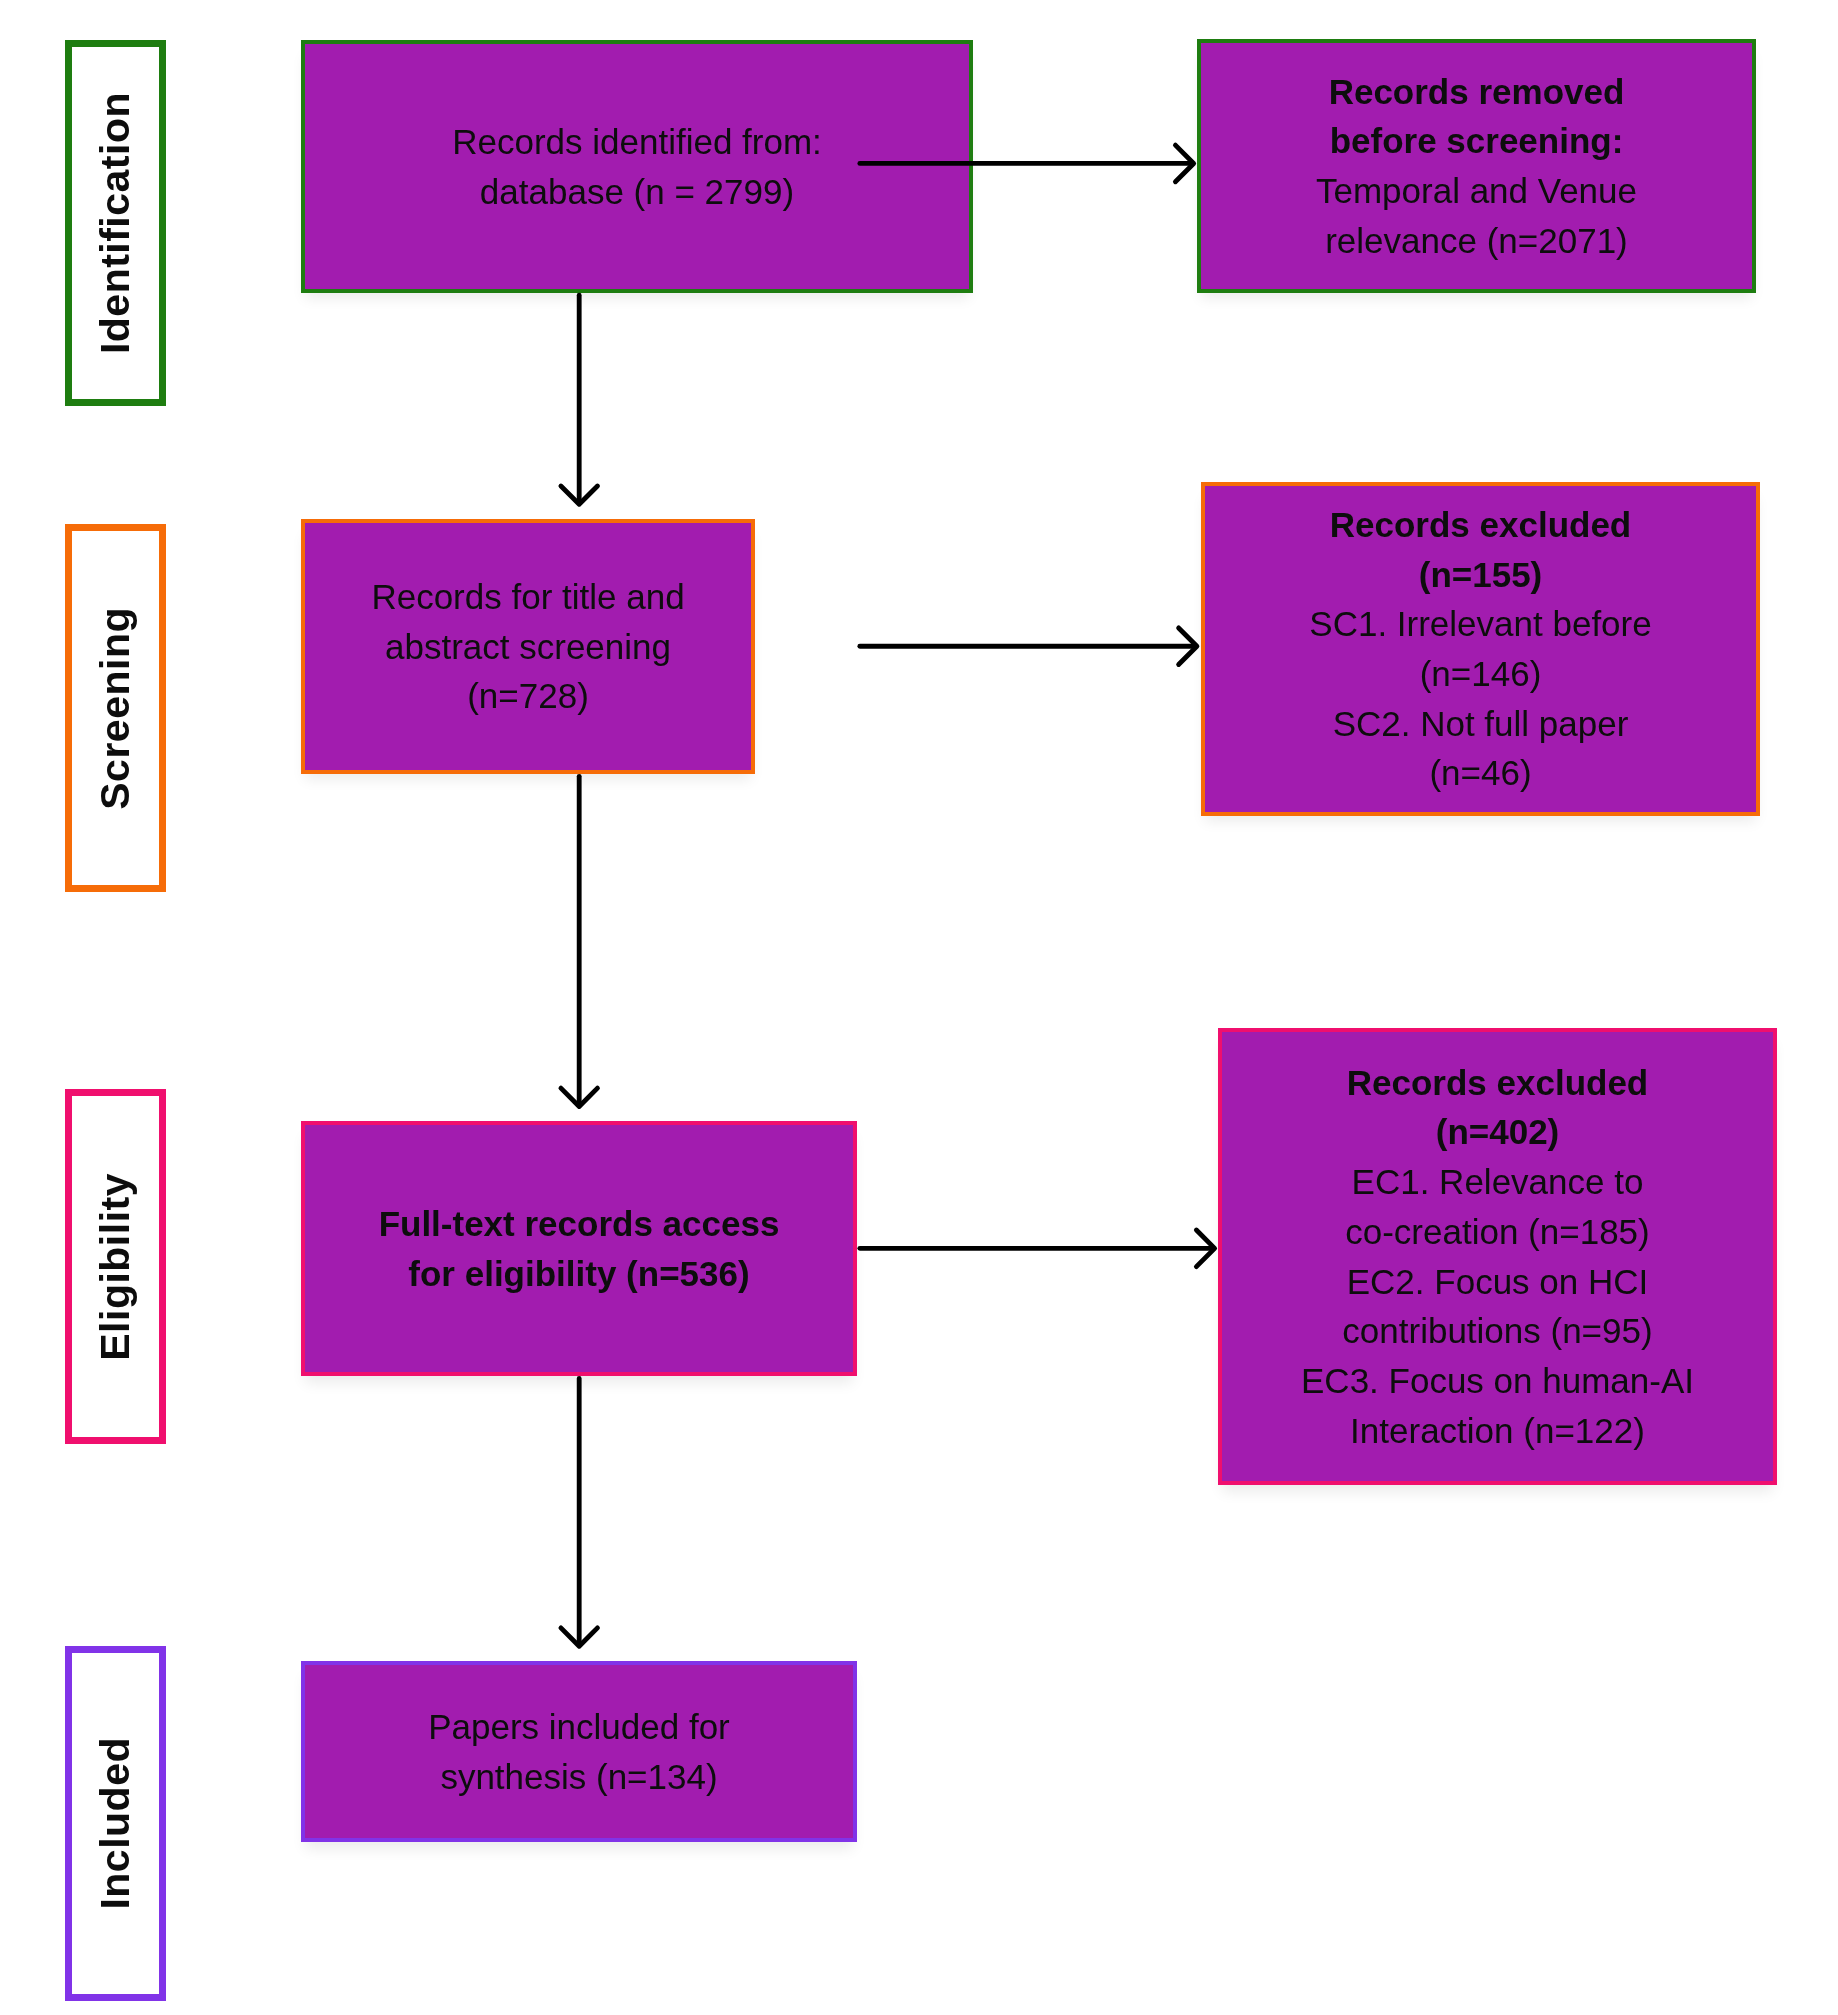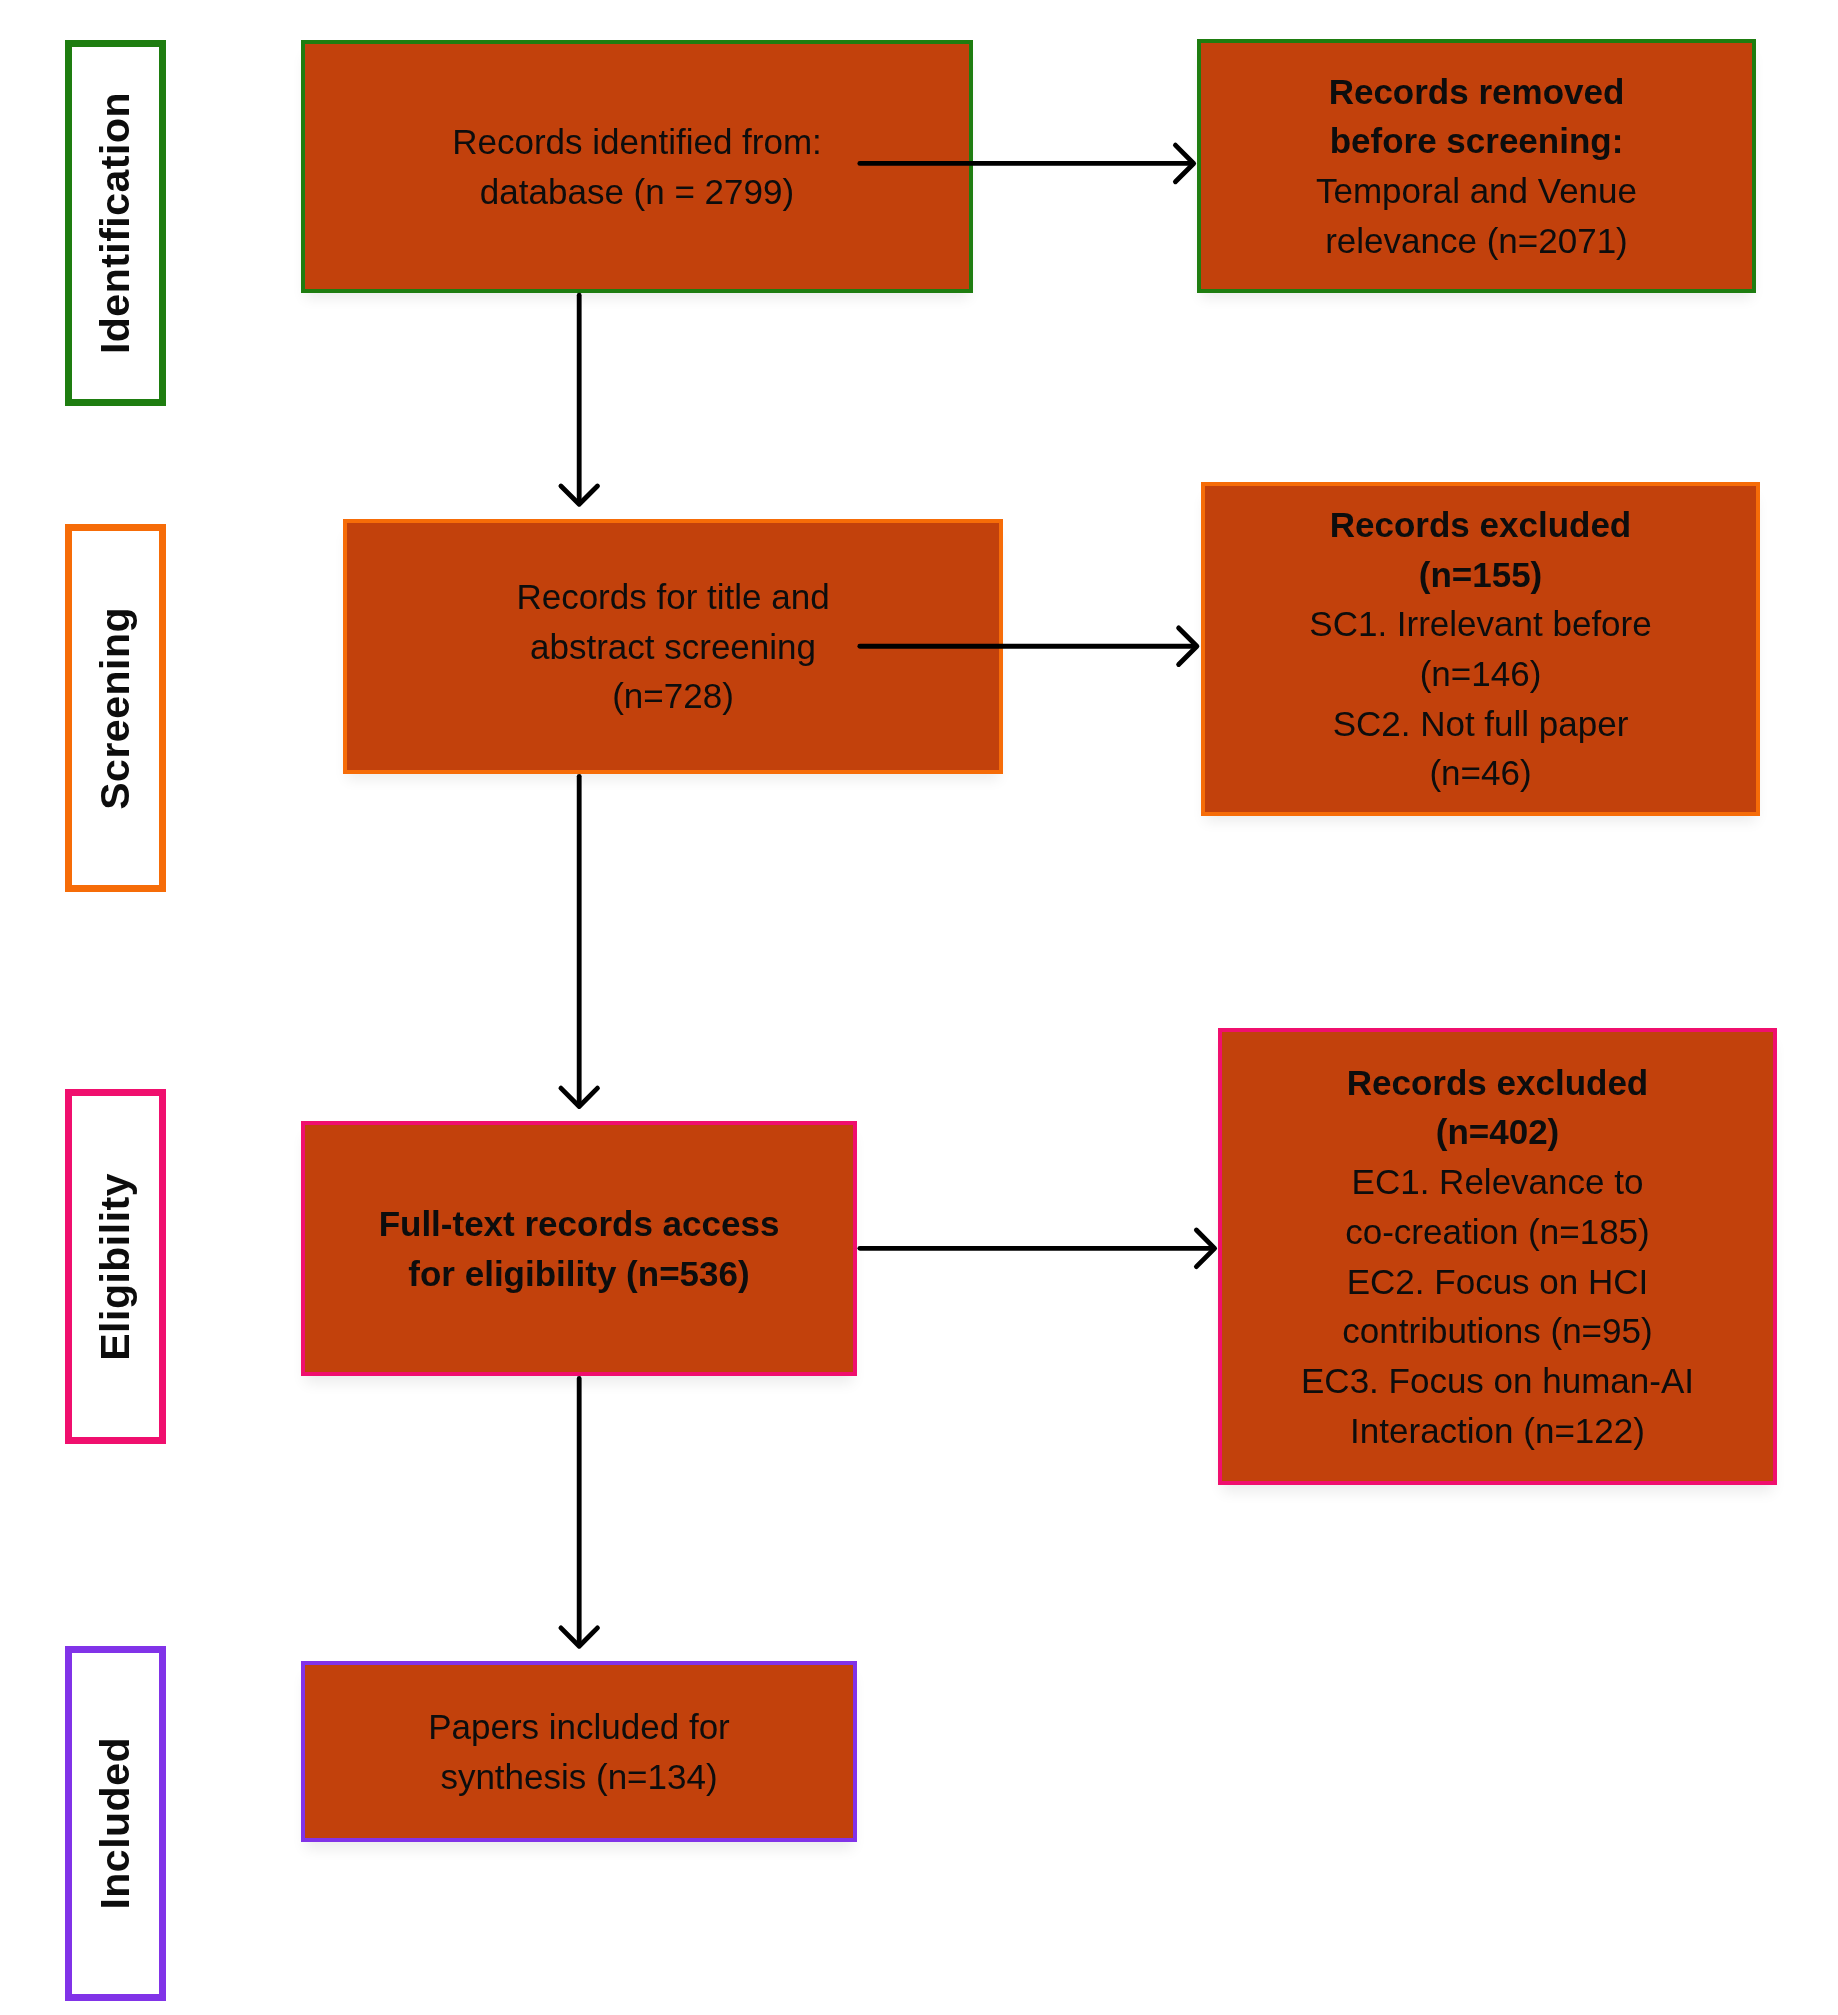--- a/index.html
+++ b/index.html
@@ -41,38 +41,38 @@
     white-space: nowrap;
   }
   .stage-identification { top: 40px;   height: 366px; border-color: var(--identification, #1e7d10); }
   .stage-screening      { top: 524px;  height: 368px; border-color: var(--screening, #f66c08); }
   .stage-eligibility    { top: 1089px; height: 355px; border-color: var(--eligibility, #f00f6e); }
   .stage-included       { top: 1646px; height: 355px; border-color: var(--included, #8133e8); }
 
   
   .flow-box {
     position: absolute;
-    background: #c2410c;
+    background: #a21caf;
     box-sizing: border-box;
     border: 4.3px solid #000;
     display: flex;
     flex-direction: column;
     align-items: center;
     justify-content: center;
     text-align: center;
     font-size: 35px;
     line-height: 1.42;
     padding: 5.4px 13px;
     box-shadow: 0 10.8px 13px -4.3px rgba(0,0,0,0.08);
   }
   .flow-box .bold { font-weight: 700; }
 
   .box-identified { left: 301px;  top: 40px;   width: 672px; height: 253px; border-color: var(--identification, #1e7d10); }
   .box-removed    { left: 1197px; top: 39px;   width: 559px; height: 254px; border-color: var(--identification, #1e7d10); }
-  .box-screening  { left: 301px;  top: 519px;  width: 660px; height: 255px; border-color: var(--screening, #f66c08); margin-left: 42px; }
+  .box-screening  { left: 301px;  top: 519px;  width: 454px; height: 255px; border-color: var(--screening, #f66c08); }
   .box-excluded-screening { left: 1201px; top: 482px; width: 559px; height: 334px; border-color: var(--screening, #f66c08); }
   .box-fulltext   { left: 301px;  top: 1121px; width: 556px; height: 255px; border-color: var(--eligibility, #f00f6e); font-weight: bold; }
   .box-excluded-eligibility { left: 1218px; top: 1028px; width: 559px; height: 457px; border-color: var(--eligibility, #f00f6e); }
   .box-included-papers { left: 301px; top: 1661px; width: 556px; height: 181px; border-color: var(--included, #8133e8); }
 
   
   svg.arrows {
     position: absolute;
     left: 0; top: 0;
     pointer-events: none;

